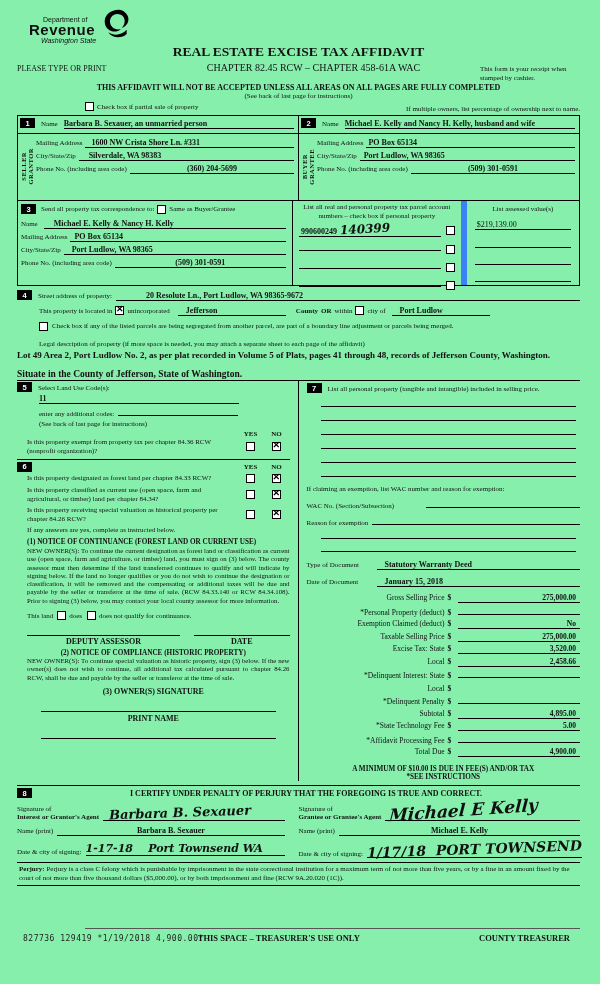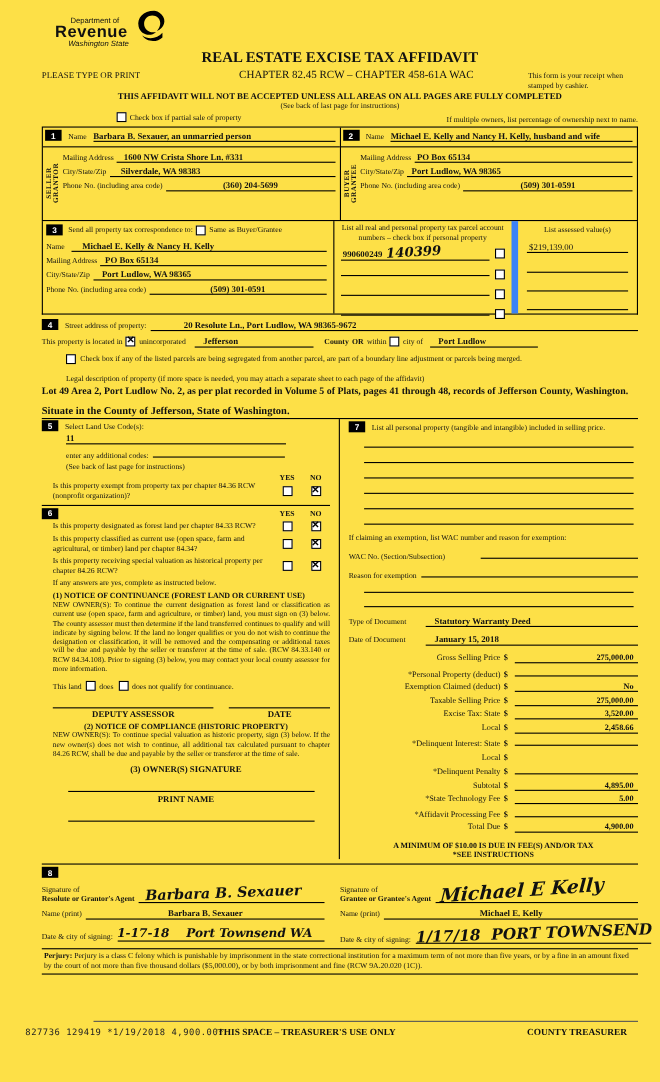--- a/index.html
+++ b/index.html
@@ -1,17 +1,17 @@
 <!DOCTYPE html>
 <html><head>
 <meta charset="utf-8">
 <style>
   html,body{margin:0;padding:0;background:#fff;}
   body{width:600px;height:984px;font-family:"Liberation Serif",serif;color:#111;}
-  .page{position:relative;width:600px;height:984px;overflow:hidden;box-sizing:border-box;padding:10px 20px 0 38px;background:#fde047;}
+  .page{position:relative;width:600px;height:984px;overflow:hidden;box-sizing:border-box;padding:10px 20px 0 17px;background:#86efac;}
   .r{display:flex;align-items:baseline;}
   .rc{display:flex;align-items:center;}
   .grow{flex:1;}
   .b{font-weight:bold;}
   .c{text-align:center;}
   .u{border-bottom:1px solid #000;}
   .f7{font-size:7px;}.f8{font-size:8px;}.f10{font-size:10px;}
   .secnum{display:inline-flex;align-items:center;justify-content:center;background:#000;color:#fff;
     min-width:15px;height:10px;font-size:7.5px;font-weight:bold;font-family:"Liberation Sans",sans-serif;flex:0 0 auto;}
   .cb{display:inline-block;width:7px;height:7px;border:1px solid #000;position:relative;flex:0 0 auto;background:#fff;}
@@ -189,21 +189,21 @@
       <div class="blankline" style="margin-top:5px;"></div>
     </div>
   </div>
 
   <div style="margin-top:4px;">
     <div class="r">
       <span class="secnum">4</span>
       <span class="f7" style="margin-left:6px;">Street address of property:</span>
       <span class="u grow b f8" style="margin-left:4px;padding-left:30px;">20 Resolute Ln., Port Ludlow, WA  98365-9672</span>
     </div>
-    <div class="rc" style="margin-top:5px;">
+    <div class="rc" style="margin-top:5px;margin-left:22px;">
       <span class="f7">This property is located in</span>
       <span class="cb checked" style="margin-left:3px;"></span>
       <span class="f7" style="margin-left:3px;">unincorporated</span>
       <span class="u b f8" style="width:100px;margin-left:8px;padding-left:8px;">Jefferson</span>
       <span class="f7 b" style="margin-left:10px;">County</span>
       <span class="f7 b" style="margin-left:3px;">OR</span>
       <span class="f7" style="margin-left:3px;">within</span>
       <span class="cb" style="margin-left:3px;"></span>
       <span class="f7" style="margin-left:3px;">city of</span>
       <span class="u b f8" style="width:90px;margin-left:6px;padding-left:8px;">Port Ludlow</span>
@@ -408,28 +408,29 @@
         </div>
 
       <div class="c b" style="font-size:7.2px;margin-top:8px;">A MINIMUM OF $10.00 IS DUE IN FEE(S) AND/OR TAX</div>
       <div class="c b" style="font-size:7.2px;">*SEE INSTRUCTIONS</div>
     </div>
   </div>
 
   <div style="border-top:1.5px solid #000;margin-top:4px;padding-top:2px;">
     <div class="rc">
       <span class="secnum">8</span>
+      <span class="grow c b f8">I CERTIFY UNDER PENALTY OF PERJURY THAT THE FOREGOING IS TRUE AND CORRECT.</span>
     </div>
     <div class="r" style="margin-top:4px;align-items:flex-start;">
 
       <div style="width:50%;padding-right:14px;box-sizing:border-box;">
         <div class="r" style="align-items:flex-end;">
           <div style="flex:0 0 auto;">
             <div class="f7">Signature of</div>
-            <div class="f7 b">Resolute or Grantor's Agent</div>
+            <div class="f7 b">Interest or Grantor's Agent</div>
           </div>
           <div class="u grow" style="margin-left:4px;height:18px;display:flex;align-items:flex-end;">
             <span class="sig" style="font-size:13px;transform:rotate(-2deg);margin-left:6px;">Barbara B. Sexauer</span>
           </div>
         </div>
         <div class="r" style="margin-top:5px;">
           <span class="f7">Name (print)</span>
           <span class="u grow b f8 c" style="margin-left:4px;">Barbara B. Sexauer</span>
         </div>
         <div class="r" style="margin-top:5px;align-items:flex-end;">

